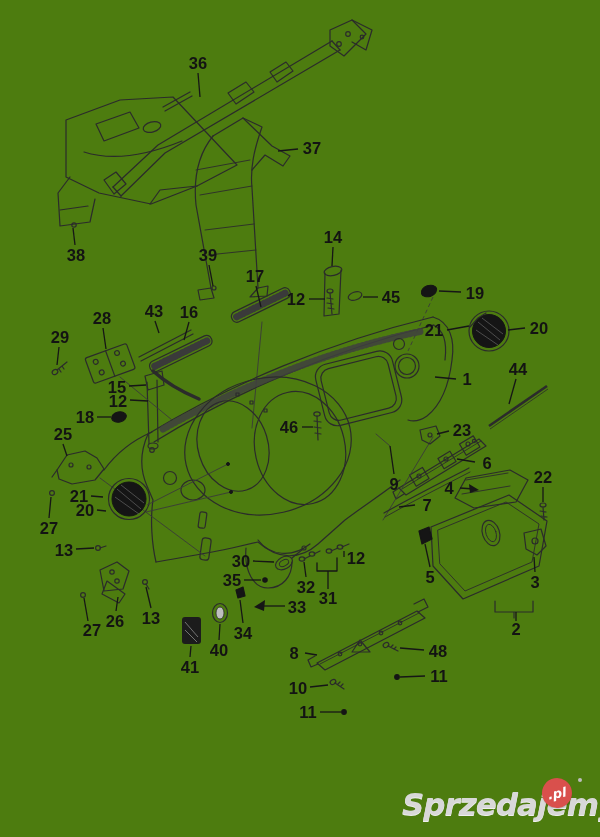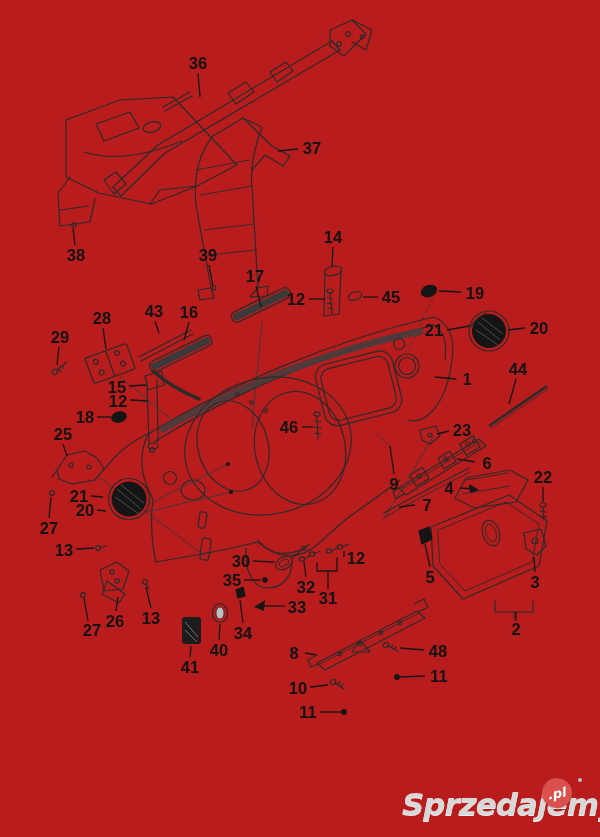--- a/index.html
+++ b/index.html
@@ -1,18 +1,18 @@
 <!DOCTYPE html>
 <html><head>
 <meta charset="utf-8">
 <style>
   html,body{margin:0;padding:0;background:#fff;}
   body{width:600px;height:837px;position:relative;overflow:hidden;
        font-family:"Liberation Sans",sans-serif;}
-  .stage{position:absolute;left:0;top:0;width:600px;height:837px;background:#b91c1c;}
+  .stage{position:absolute;left:0;top:0;width:600px;height:837px;background:#4d7c0f;}
   svg{position:absolute;left:0;top:0;}
   .art{stroke:#2b2b2b;stroke-width:1.2;fill:none;stroke-linecap:round;stroke-linejoin:round;}
   .thin{stroke-width:0.9;}
   .pos{stroke:#3a3a3a;stroke-width:0.9;}
   .plabel{font:700 16.5px "Liberation Sans",sans-serif;fill:#131313;text-anchor:middle;}
   .lead{stroke:#161616;stroke-width:1.3;fill:none;}
   .dark{fill:#151515;stroke:#151515;}
   .watermark{position:absolute;left:402px;top:784px;width:190px;height:44px;}
   .brand{position:absolute;left:0;top:2px;font:italic 700 31px "DejaVu Sans",sans-serif;
          color:#d8d8d8;letter-spacing:-1px;

